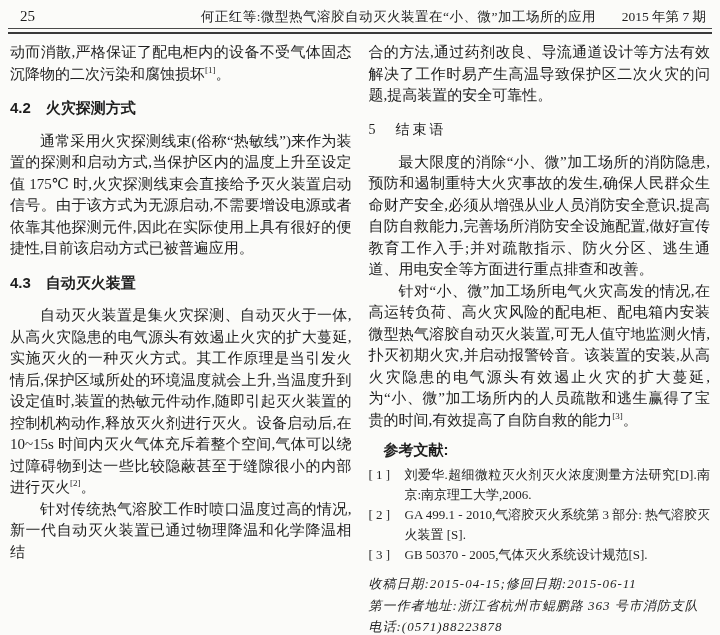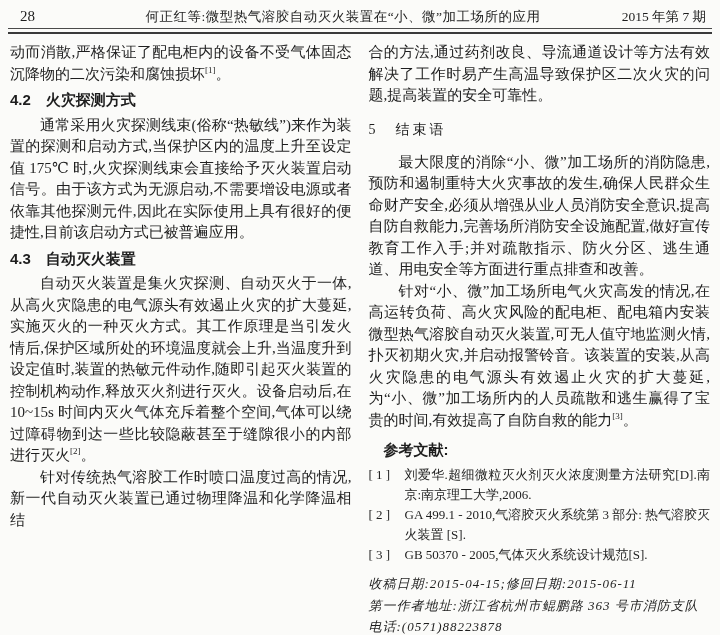--- a/index.html
+++ b/index.html
@@ -12,42 +12,42 @@
     overflow:hidden;
     box-sizing:border-box;
   }
   
   .header{
     position:absolute;top:8px;left:10px;right:10px;
     display:flex;align-items:baseline;
     font-size:13.5px;
   }
   .pnum{width:70px;font-size:15px;padding-left:10px;}
-  .rtitle{flex:1;text-align:center;letter-spacing:.5px;}
+  .rtitle{flex:1;text-align:right;letter-spacing:.5px;}
   .issue{width:110px;text-align:right;padding-right:4px;white-space:nowrap;}
   .rule{
     position:absolute;top:28px;left:8px;right:8px;
     height:3px;
     border-top:1px solid #4a4a4a;
     border-bottom:2.5px solid #3a3a3a;
   }
   
   .cols{
     position:absolute;top:42px;left:10px;right:10px;bottom:0;
     display:flex;gap:17px;
   }
   .col{flex:1;min-width:0;font-size:15px;line-height:21.5px;text-align:justify;}
   .col p{margin:0;text-indent:2em;}
   .col p.noindent{text-indent:0;}
   sup{font-size:9px;line-height:0;}
   
   .h-sub{
     font-family:"Liberation Sans","DejaVu Sans",sans-serif;
     font-weight:700;font-size:15px;line-height:21.5px;
-    margin:4px 0;text-align:left;
+    margin:12px 0;text-align:left;
   }
   .h-main{
     font-family:"Liberation Serif","DejaVu Serif",serif;
     font-weight:400;font-size:14px;line-height:26px;
     letter-spacing:3px;
     margin:10px 0 9px 0;text-align:left;
   }
   .h-ref{
     font-family:"Liberation Sans","DejaVu Sans",sans-serif;
     font-weight:700;font-size:15px;line-height:22px;
@@ -64,21 +64,21 @@
     font-size:13px;line-height:21.5px;
     letter-spacing:1px;
   }
 </style>
 </head>
 <body>
 
 <div class="page">
 
   <div class="header">
-    <span class="pnum">28</span>
+    <span class="pnum">25</span>
     <span class="rtitle">何正红等:微型热气溶胶自动灭火装置在“小、微”加工场所的应用</span>
     <span class="issue">2015 年第 7 期</span>
   </div>
 
   <div class="rule"></div>
 
   <div class="cols">
 
     <div class="col">
       <p class="noindent"><span>动而消散,严格保证了配电柜内的设备不受气体固态沉降物的二次污染和腐蚀损坏</span><sup>[1]</sup><span>。</span></p>

